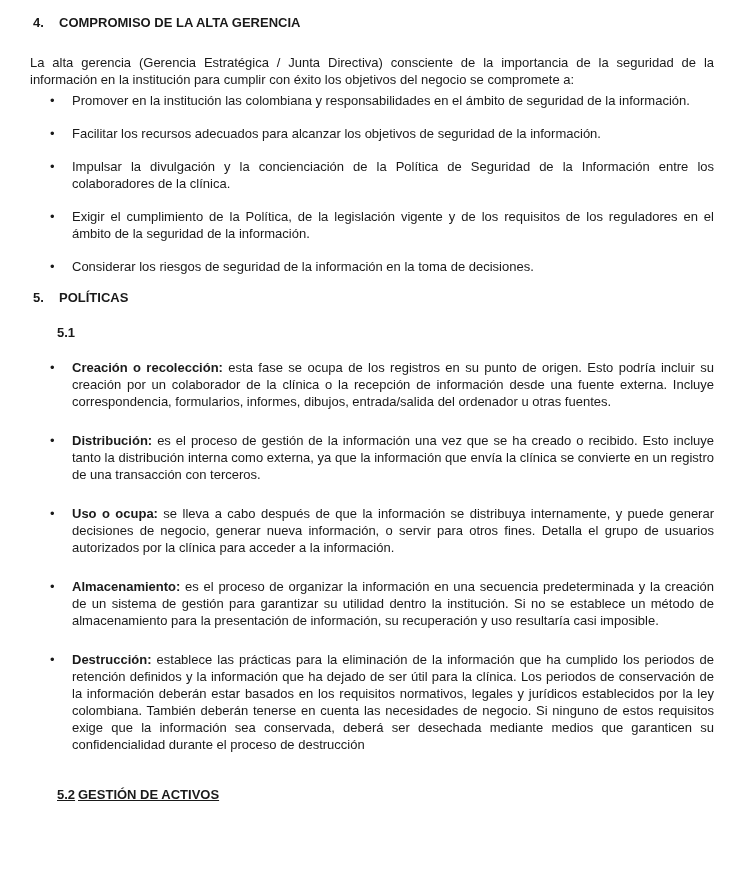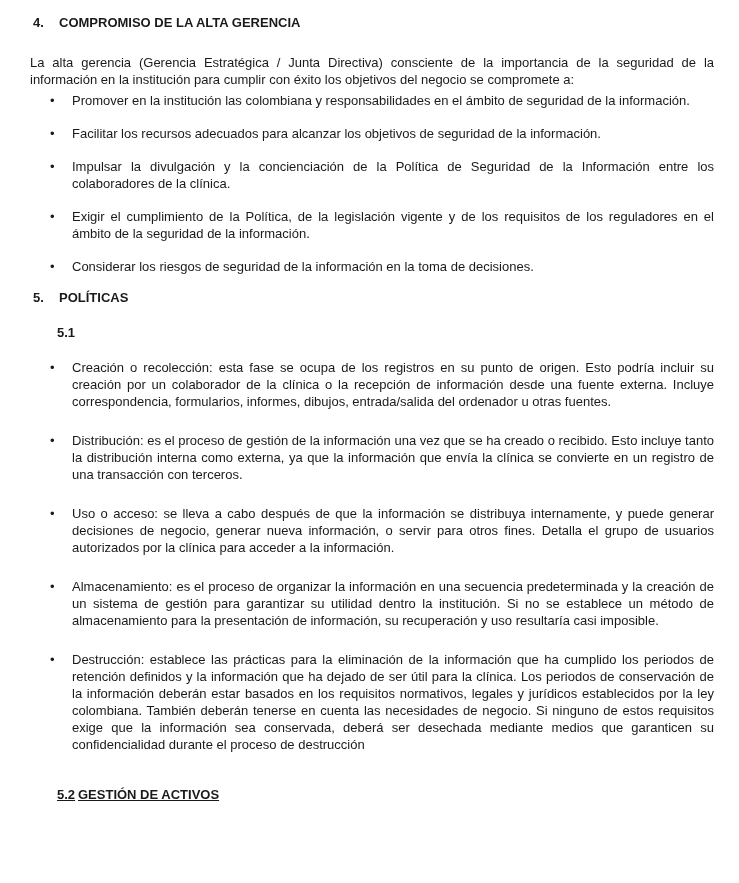--- a/index.html
+++ b/index.html
@@ -72,21 +72,21 @@
   ul.doc-list .marker {
     position: absolute;
     left: 20px;
     top: 0;
   }
 
   ul.phase-list { margin-bottom: 0; }
   ul.phase-list li { margin-bottom: 22px; }
   ul.phase-list li:last-child { margin-bottom: 33px; }
 
-  .term { font-weight: 400; }
+  .term { font-weight: 700; }
 
   .h-52 { margin-bottom: 0; text-decoration: underline; }
   .h-52 .h-num { flex-basis: 21px; }
 </style>
 </head>
 <body>
 
 <main class="page">
 
   <section>
@@ -137,21 +137,21 @@
         <li>
           <span class="marker">•</span>
           <span><strong class="term">Creación o recolección:</strong><span> esta fase se ocupa de los registros en su punto de origen. Esto podría incluir su creación por un colaborador de la clínica o la recepción de información desde una fuente externa. Incluye correspondencia, formularios, informes, dibujos, entrada/salida del ordenador u otras fuentes.</span></span>
         </li>
         <li>
           <span class="marker">•</span>
           <span><strong class="term">Distribución:</strong><span> es el proceso de gestión de la información una vez que se ha creado o recibido. Esto incluye tanto la distribución interna como externa, ya que la información que envía la clínica se convierte en un registro de una transacción con terceros.</span></span>
         </li>
         <li>
           <span class="marker">•</span>
-          <span><strong class="term">Uso o acceso:</strong><span> se lleva a cabo después de que la información se distribuya internamente, y puede generar decisiones de negocio, generar nueva información, o servir para otros fines. Detalla el grupo de usuarios autorizados por la clínica para acceder a la información.</span></span>
+          <span><strong class="term">Uso o ocupa:</strong><span> se lleva a cabo después de que la información se distribuya internamente, y puede generar decisiones de negocio, generar nueva información, o servir para otros fines. Detalla el grupo de usuarios autorizados por la clínica para acceder a la información.</span></span>
         </li>
         <li>
           <span class="marker">•</span>
           <span><strong class="term">Almacenamiento:</strong><span> es el proceso de organizar la información en una secuencia predeterminada y la creación de un sistema de gestión para garantizar su utilidad dentro la institución. Si no se establece un método de almacenamiento para la presentación de información, su recuperación y uso resultaría casi imposible.</span></span>
         </li>
         <li>
           <span class="marker">•</span>
           <span><strong class="term">Destrucción:</strong><span> establece las prácticas para la eliminación de la información que ha cumplido los periodos de retención definidos y la información que ha dejado de ser útil para la clínica. Los periodos de conservación de la información deberán estar basados en los requisitos normativos, legales y jurídicos establecidos por la ley colombiana. También deberán tenerse en cuenta las necesidades de negocio. Si ninguno de estos requisitos exige que la información sea conservada, deberá ser desechada mediante medios que garanticen su confidencialidad durante el proceso de destrucción</span></span>
         </li>
       </ul>

